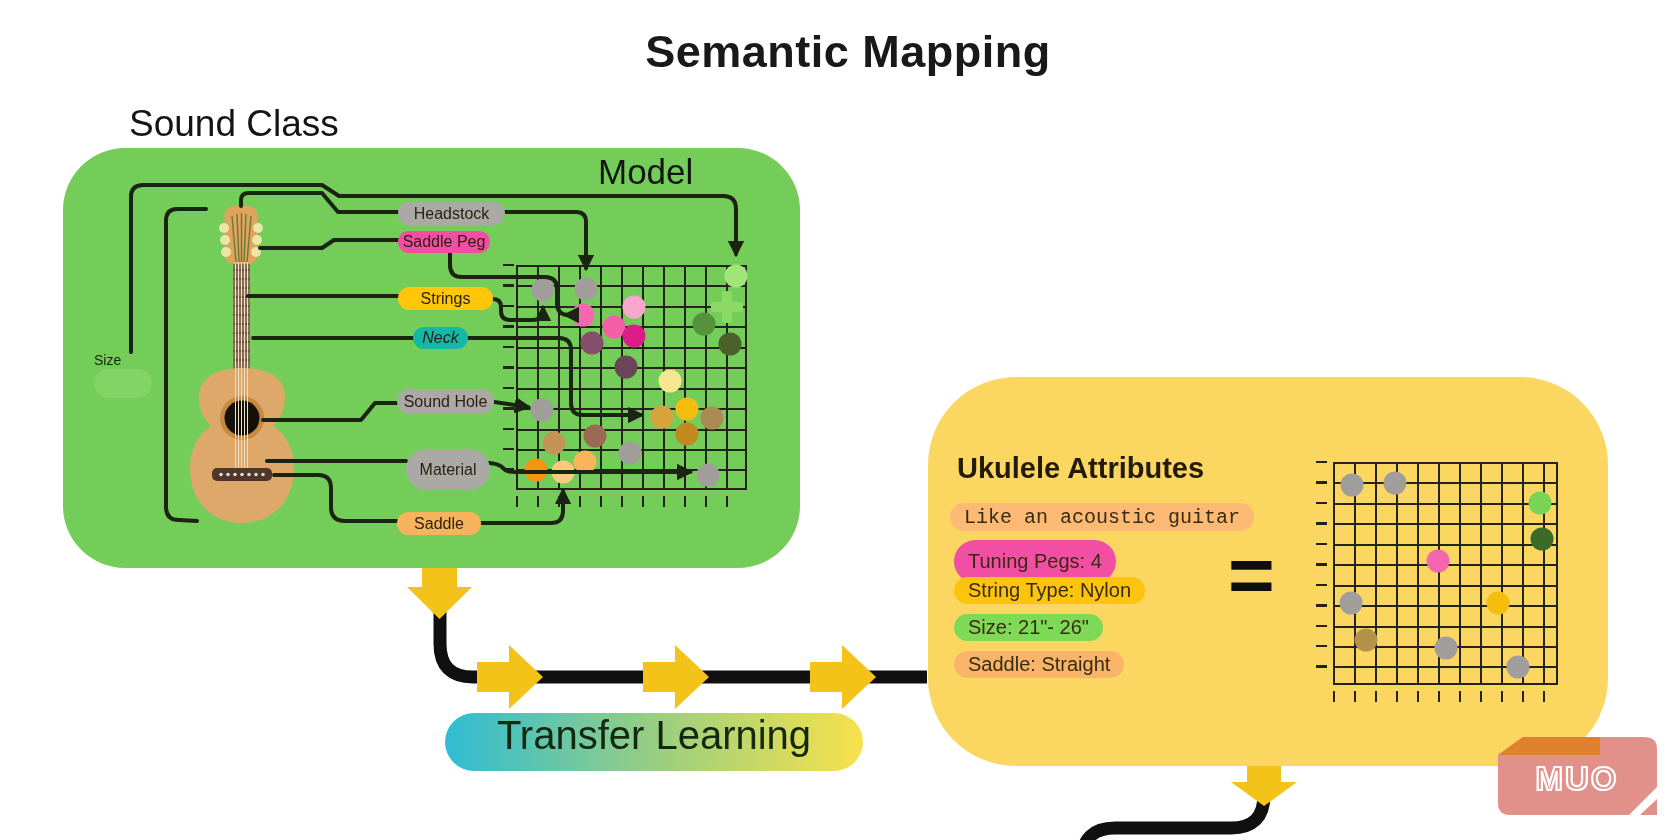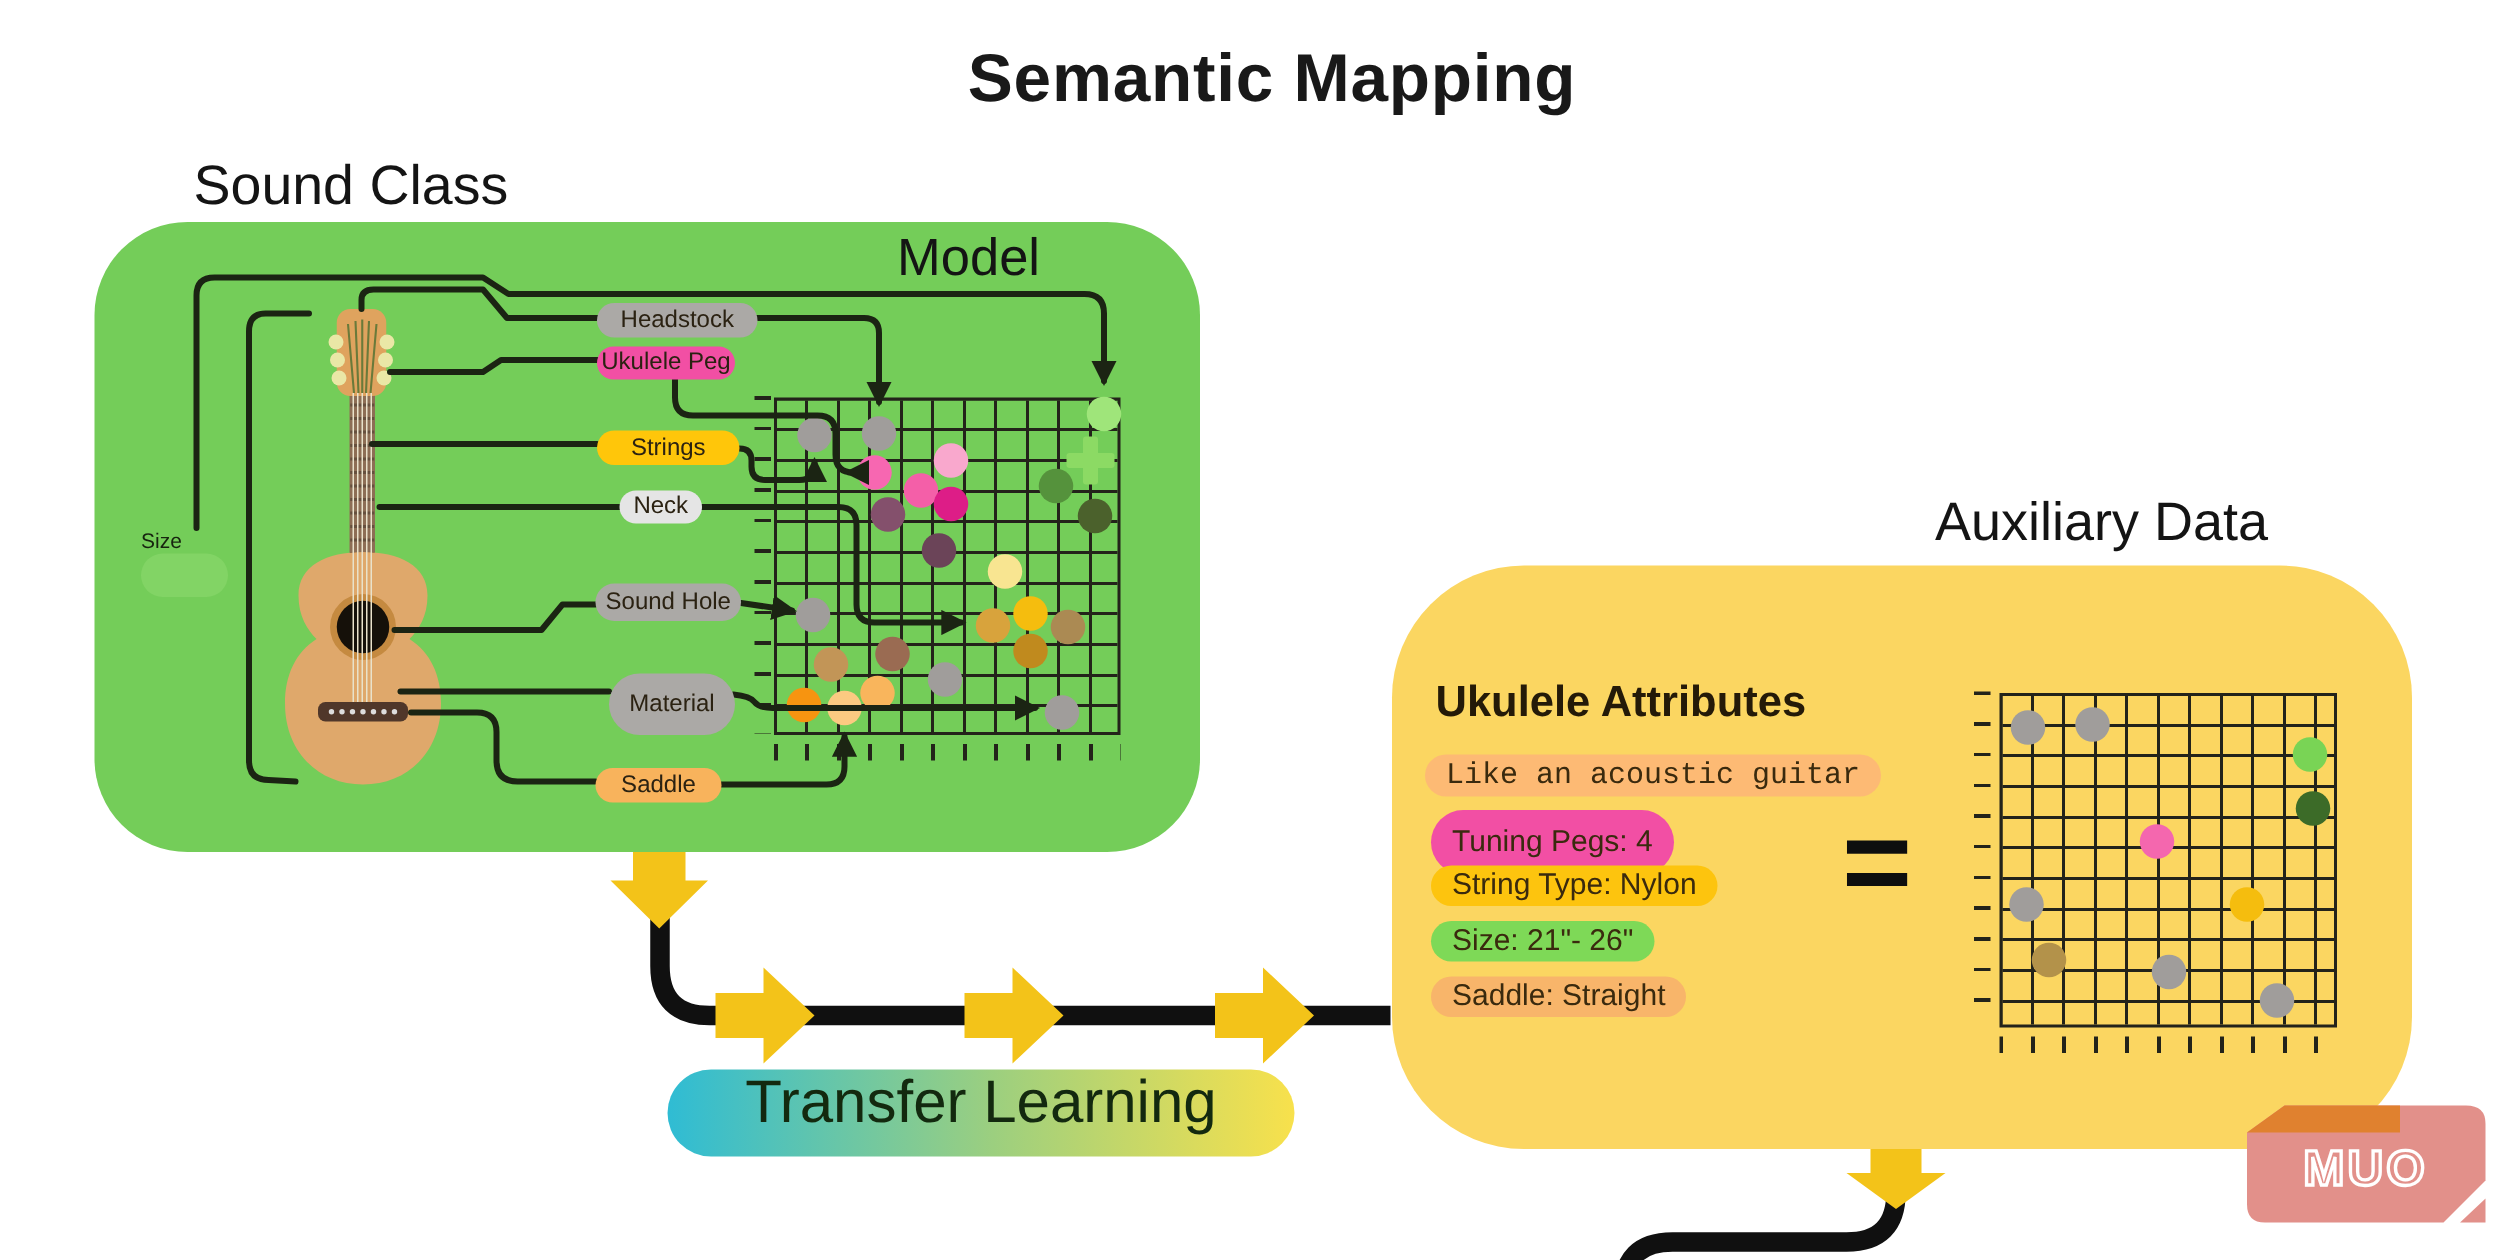--- a/index.html
+++ b/index.html
@@ -77,21 +77,20 @@
 
 <div class="stage">
 
   <div class="title">Semantic Mapping</div>
 
   <div class="greenbox" style="background: rgb(116, 205, 89);"></div>
   <div class="yellowbox" style="background: rgb(251, 214, 97);"></div>
 
   <div class="heading seen">Sound Class</div>
   <div class="heading model">Model</div>
-  <div class="heading aux">Auxiliary Data</div>
   <div class="uk-heading">Ukulele Attributes</div>
 
   <div class="size-hl"></div>
   <div class="size-label">Size</div>
 
   <div class="grid model"></div>
   <div class="vticks model"></div>
   <div class="hticks model"></div>
   <div class="grid aux"></div>
   <div class="vticks aux"></div>
@@ -206,23 +205,23 @@
 
     <g>
       <path d="M1523,737 H1644 Q1657,737 1657,749 V787 L1629,815 H1510 Q1498,815 1498,803 V755 Z" fill="#e2908a"></path>
       <path d="M1523,737 L1600,737 V755 H1498 Z" fill="#e0812f"></path>
       <path d="M1640,815 L1657,799 V815 Z" fill="#e2908a"></path>
       <text x="1577" y="790" text-anchor="middle" font-family="Liberation Sans, sans-serif" font-size="33" font-weight="bold" letter-spacing="2" fill="none" stroke="#ffffff" stroke-width="2.2">MUO</text>
     </g>
   </svg>
 
   <div class="pill hs" style="background: rgb(171, 169, 166);">Headstock</div>
-  <div class="pill tp" style="background: rgb(242, 79, 164);">Ukulele Peg</div>
+  <div class="pill tp" style="background: rgb(242, 79, 164);">Saddle Peg</div>
   <div class="pill st" style="background: rgb(255, 198, 10);">Strings</div>
-  <div class="pill nk" style="background: #e5e5e5;">Neck</div>
+  <div class="pill nk" style="background: #14b8a6; font-style: italic;">Neck</div>
   <div class="pill sh" style="background: rgb(171, 169, 166);">Sound Hole</div>
   <div class="pill mt" style="background: rgb(171, 169, 166);">Material</div>
   <div class="pill sd" style="background: rgb(248, 179, 92);">Saddle</div>
 
   <div class="ukpill u0" style="background: #fdba74; font-family: Liberation Mono, monospace;">Like an acoustic guitar</div>
   <div class="ukpill u1" style="background: rgb(242, 79, 164);">Tuning Pegs: 4</div>
   <div class="ukpill u2" style="background: rgb(253, 196, 14);">String Type: Nylon</div>
   <div class="ukpill u3" style="background: rgb(126, 217, 87);">Size: 21"- 26"</div>
   <div class="ukpill u4" style="background: rgb(248, 181, 106);">Saddle: Straight</div>
 

